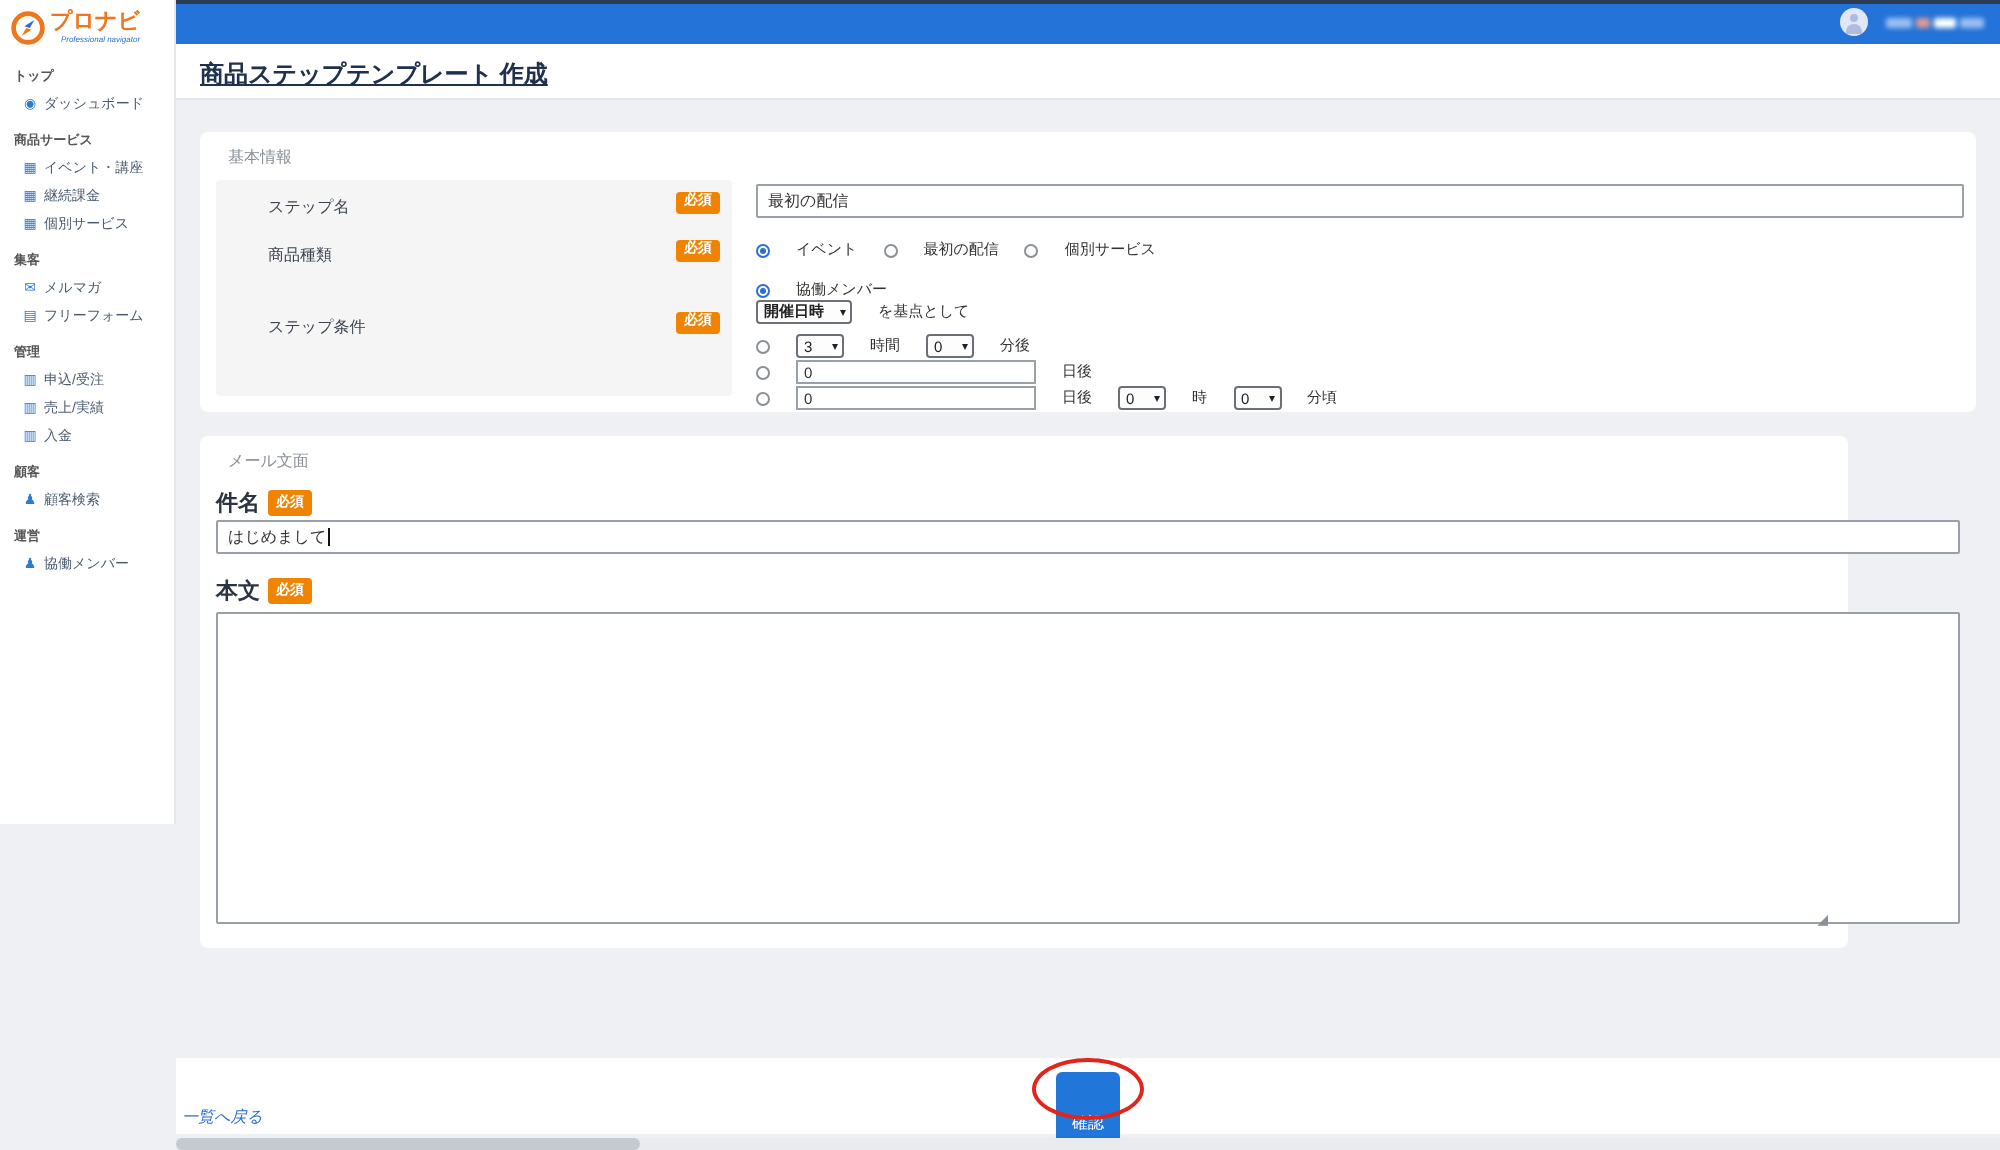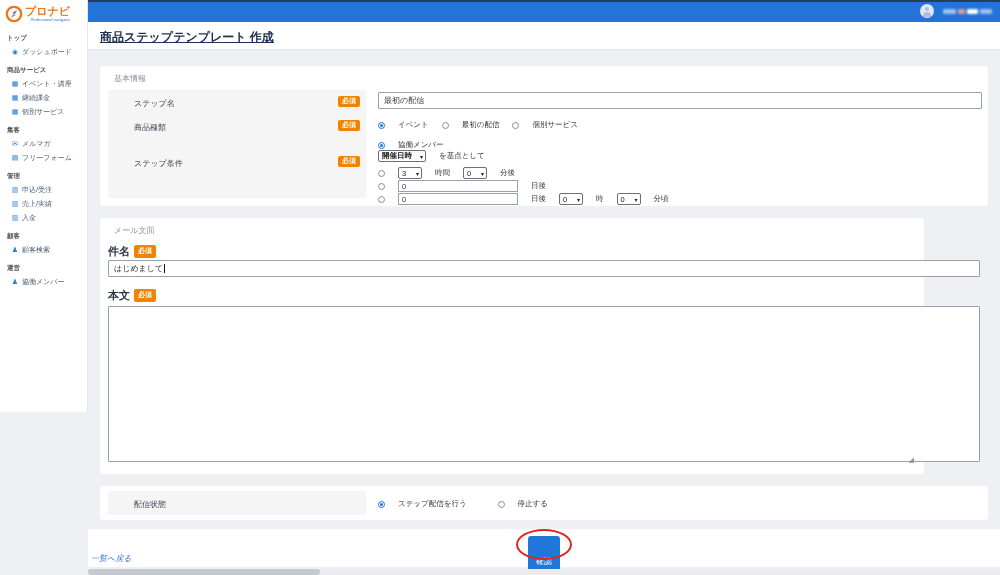--- a/index.html
+++ b/index.html
@@ -251,32 +251,20 @@
         <span>はじめまして</span>
           <span class="caret"></span>
       </div>
       <div class="mail-label" style="top:70px">
         <span>本文</span><span class="req2">必須</span>
       </div>
       <textarea class="body" style=""></textarea>
       <span class="resize-grip">◢</span>
     </div>
 
-    <div class="card card3">
-      <div class="gray g3">
-        <div class="flabel" style="top:8px">配信状態</div>
-      </div>
-      <div class="rrow" style="left:278px;top:13px">
-        <span class="rd on"></span>
-        <span>ステップ配信を行う</span>
-        <span class="gap"></span>
-        <span class="rd"></span>
-        <span>停止する</span>
-      </div>
-    </div>
 
     <div class="card card4">
       <button class="confirm">確認</button>
       <div class="ellipse"></div>
       <a class="back">一覧へ戻る</a>
     </div>
 
     <div class="hscroll">
       <div class="hthumb"></div>
     </div>

